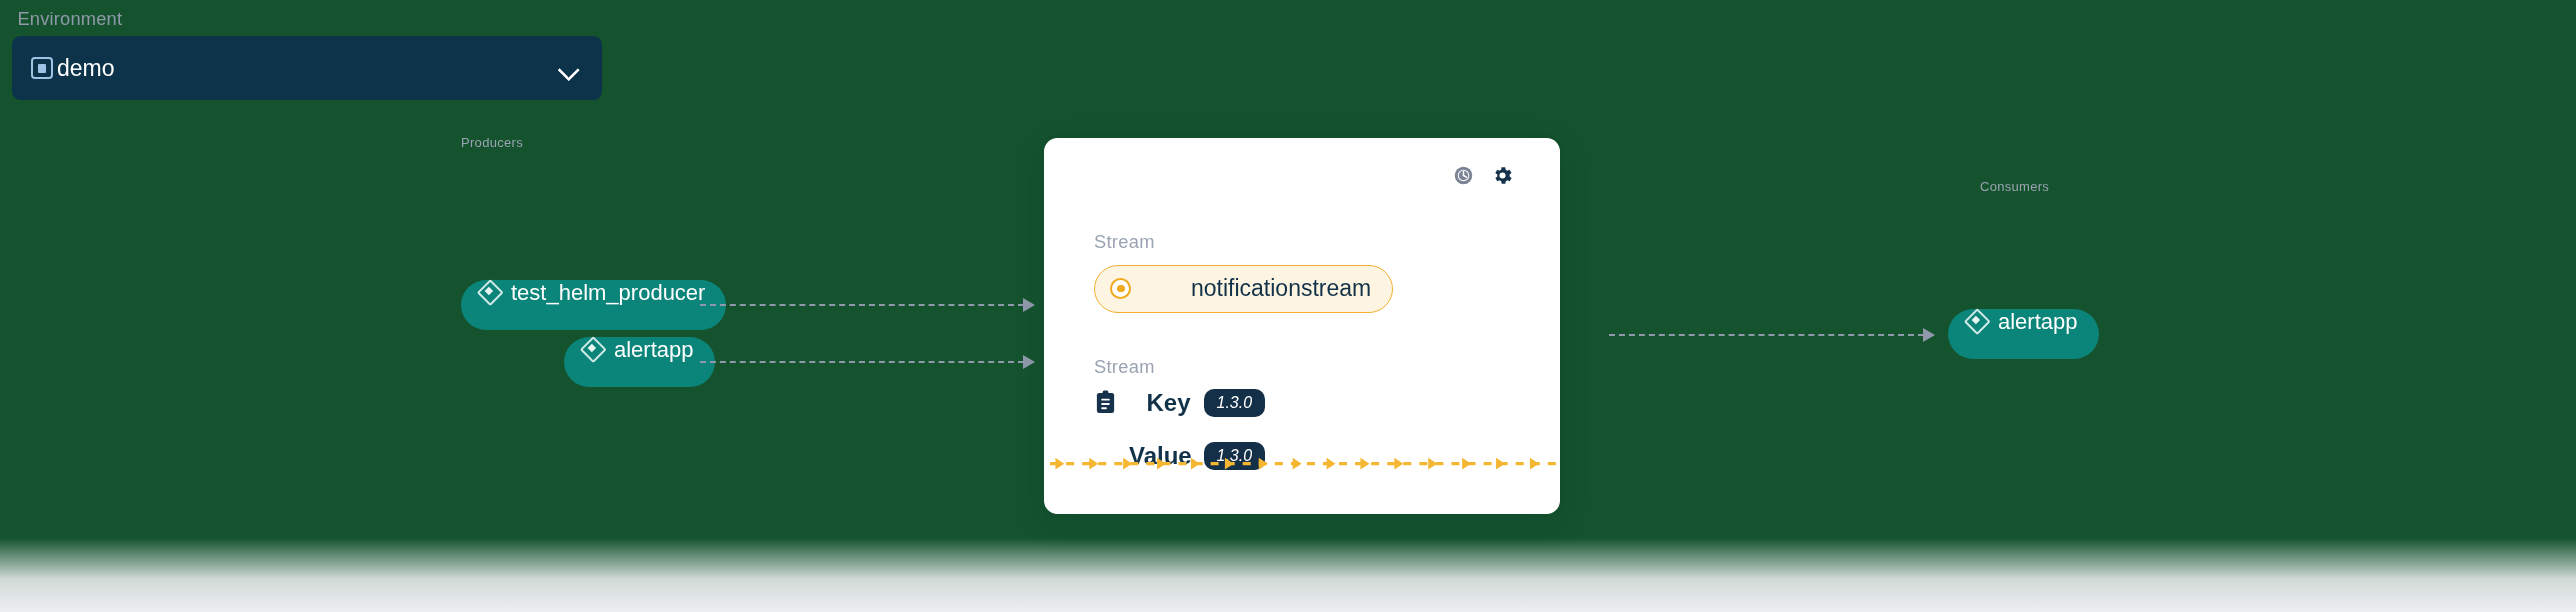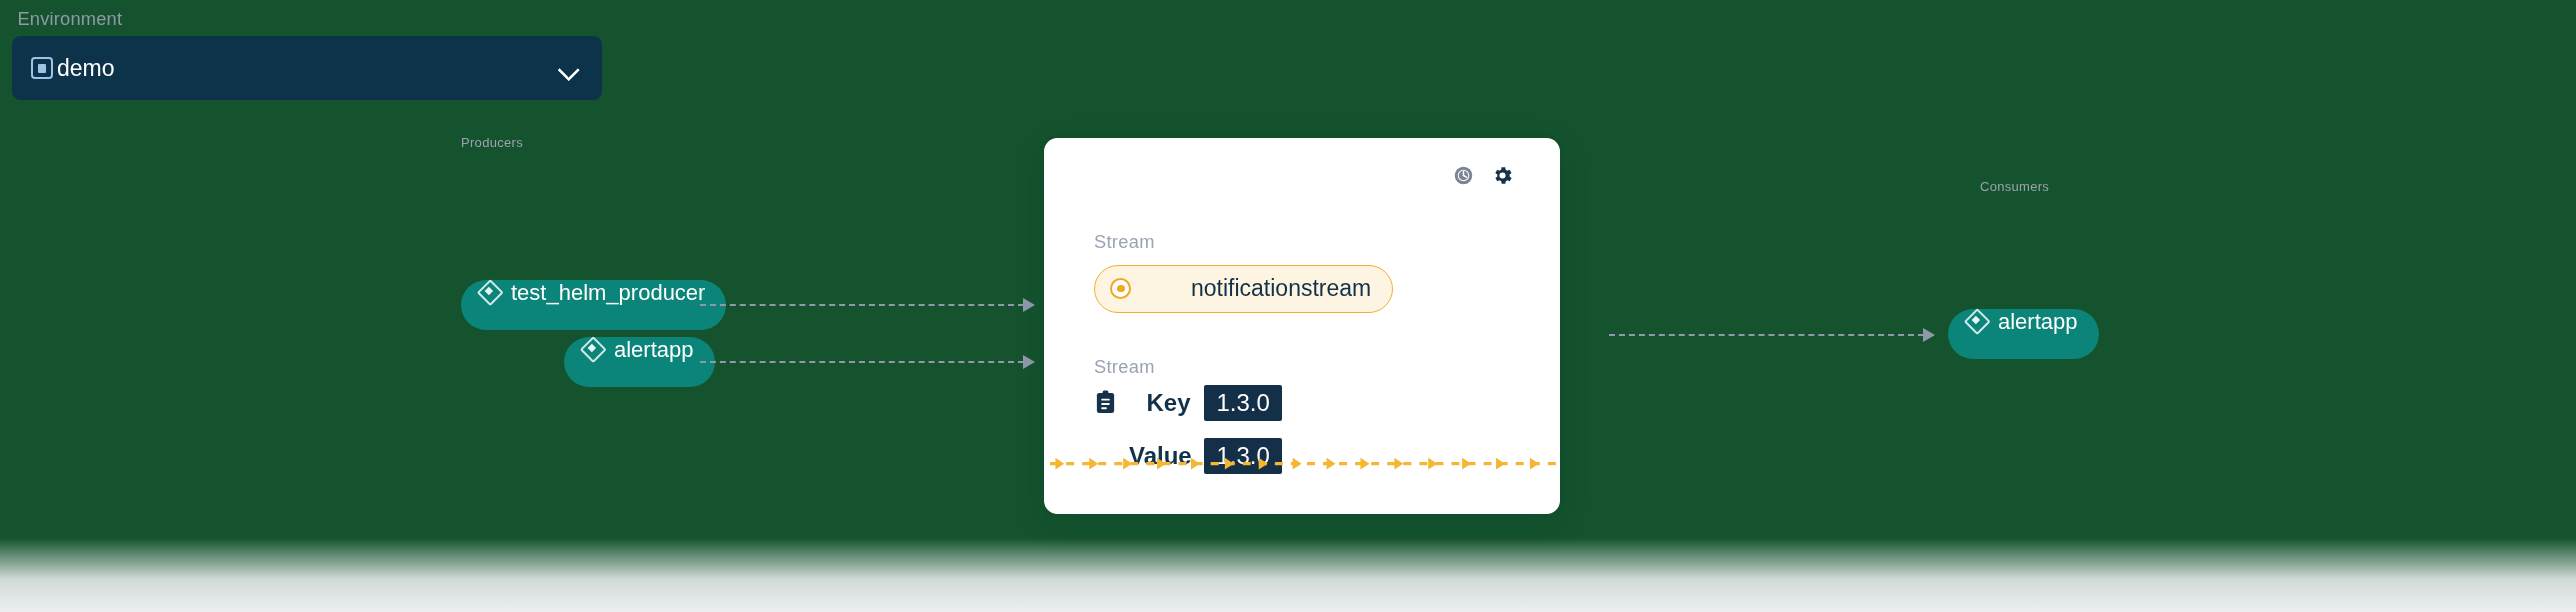--- a/index.html
+++ b/index.html
@@ -248,25 +248,26 @@
     flex: 0 0 auto;
     text-align: right;
     padding-right: 13.5px;
     font-size: 24px;
     font-weight: bold;
     color: #12324a;
   }
   .version-badge {
     background: #143049;
     color: #ffffff;
-    font-size: 24px;
-    border-radius: 2px;
+    font-size: 16px;
+    border-radius: 10px;
     padding: 5.8px 12.5px;
     line-height: 1;
     cursor: pointer;
+    font-style: italic;
   }
 
   
   .flow-line {
     position: absolute;
     left: -9.6px;
     right: -9.6px;
     bottom: 41px;
     height: 19.3px;
     pointer-events: none;

